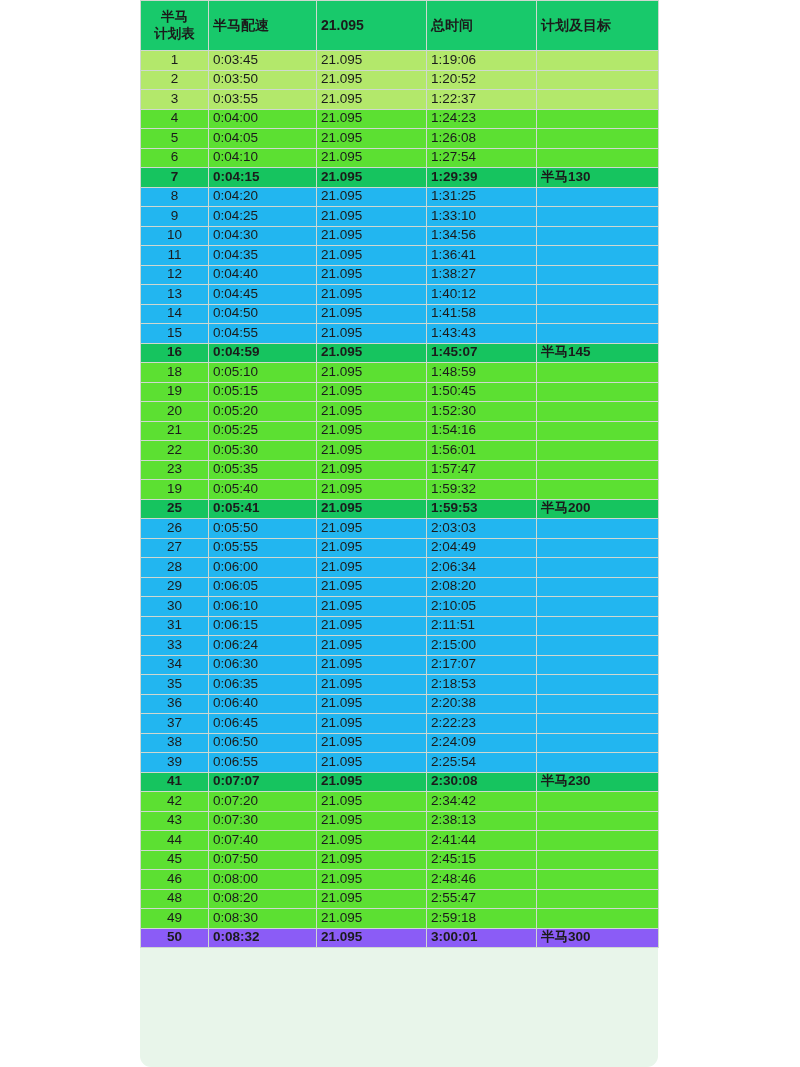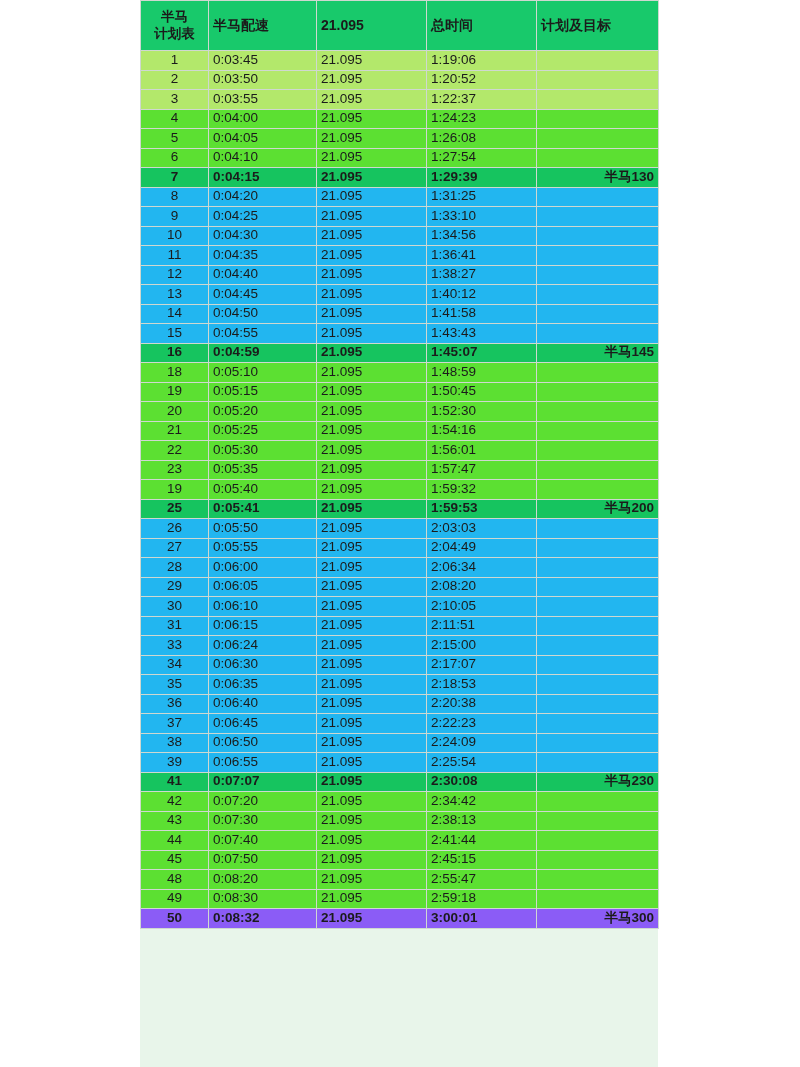--- a/index.html
+++ b/index.html
@@ -11,20 +11,21 @@
     font-family: "Liberation Sans", sans-serif;
   }
   #sheet {
     position: absolute;
     left: 140px;
     top: 0px;
     width: 518px;
     height: 1067px;
     background: #e8f5ea;
     box-sizing: border-box;
+    border-radius: 11px;
   }
   table {
     border-collapse: collapse;
     width: 518px;
     table-layout: fixed;
   }
   col.c0 { width: 68px; }
   col.c1 { width: 108px; }
   col.c2 { width: 110px; }
   col.c3 { width: 110px; }
@@ -55,21 +56,21 @@
     font-size: 13.5px;
   }
   td.idx { text-align: center; }
   
   tr.green td { background: #5ce032; }
   tr.blue td { background: #22b6f0; }
   tr.mark td { background: #16c45f; font-weight: bold; }
   tr.green td.idx { background: #5ce032; }
   tr.top td { background: #b3e86b; }
   tr.lastrow td { background: #8b5cf6; font-weight: bold; }
-  td.goal { text-align: right; font-weight: bold; }
+  td.goal { text-align: left; font-weight: bold; }
   .hdr-sub { display: block; }
 </style>
 </head>
 <body>
 
 <div id="sheet">
   <table>
     <colgroup>
       <col class="c0">
         <col class="c1">
@@ -378,20 +379,27 @@
           <td class="goal"></td>
         </tr>
         <tr class="green">
           <td class="idx">45</td>
           <td>0:07:50</td>
           <td>21.095</td>
           <td>2:45:15</td>
           <td class="goal"></td>
         </tr>
         <tr class="green">
+          <td class="idx">46</td>
+          <td>0:08:00</td>
+          <td>21.095</td>
+          <td>2:48:46</td>
+          <td class="goal"></td>
+        </tr>
+        <tr class="green">
           <td class="idx">48</td>
           <td>0:08:20</td>
           <td>21.095</td>
           <td>2:55:47</td>
           <td class="goal"></td>
         </tr>
         <tr class="green">
           <td class="idx">49</td>
           <td>0:08:30</td>
           <td>21.095</td>

